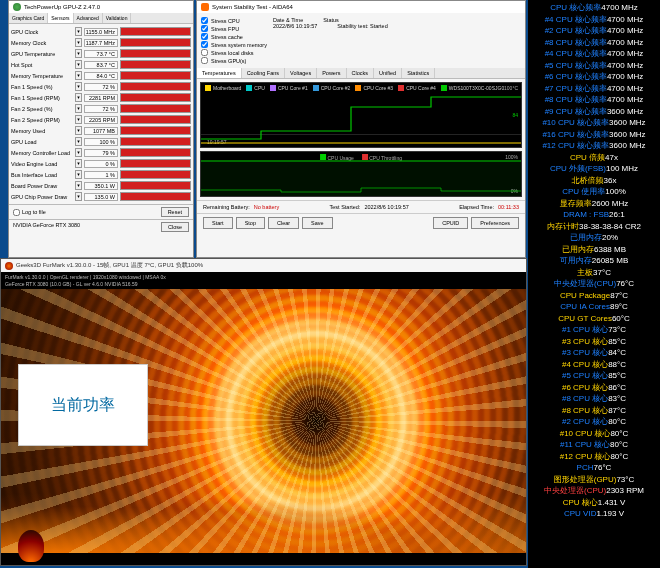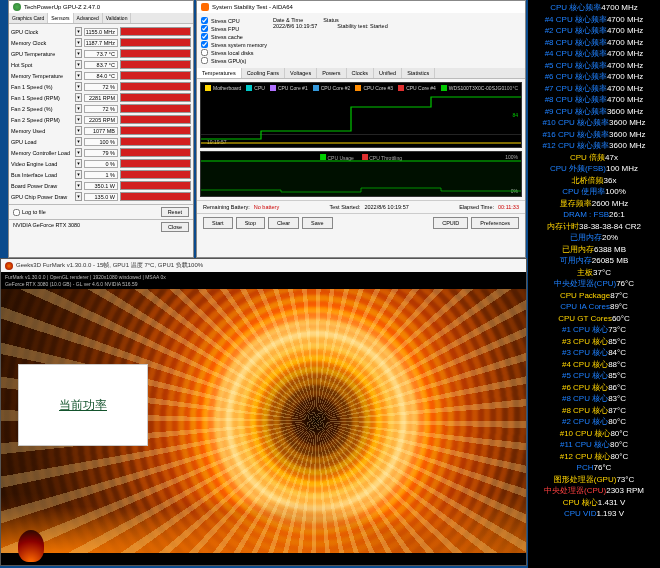--- a/index.html
+++ b/index.html
@@ -101,21 +101,21 @@
   .furmark-bottom-splash{
     position:absolute;left:0;right:0;bottom:0;height:60px;
     background:radial-gradient(ellipse at 10% 100%, rgba(255,120,0,.9), rgba(120,40,0,.2) 55%, transparent 70%),
                radial-gradient(ellipse at 90% 100%, rgba(255,120,0,.6), transparent 70%);
   }
   .power-box {
     position: absolute; left: 18px; top: 364px; width: 130px; height: 82px;
     background: #fff; display: flex; flex-direction: column; align-items: center; justify-content: center;
     border: 1px solid #ccc;
   }
-  .power-box .pl { font-size: 12px; color: #14532d; text-decoration: underline; }
+  .power-box .pl { font-size: 16px; color: #0369a1; }
   .power-box .pv { font-size: 20px; color: #333; font-weight: 500; }
   .embers {
     position: absolute; left: 18px; top: 530px; width: 26px; height: 32px;
     background: radial-gradient(circle at 50% 100%, #ff6b00, #8b0000 60%, #1a0a00);
     border-radius: 50% 50% 40% 40%;
     filter: blur(.5px);
   }
 
   
   .rcol {

